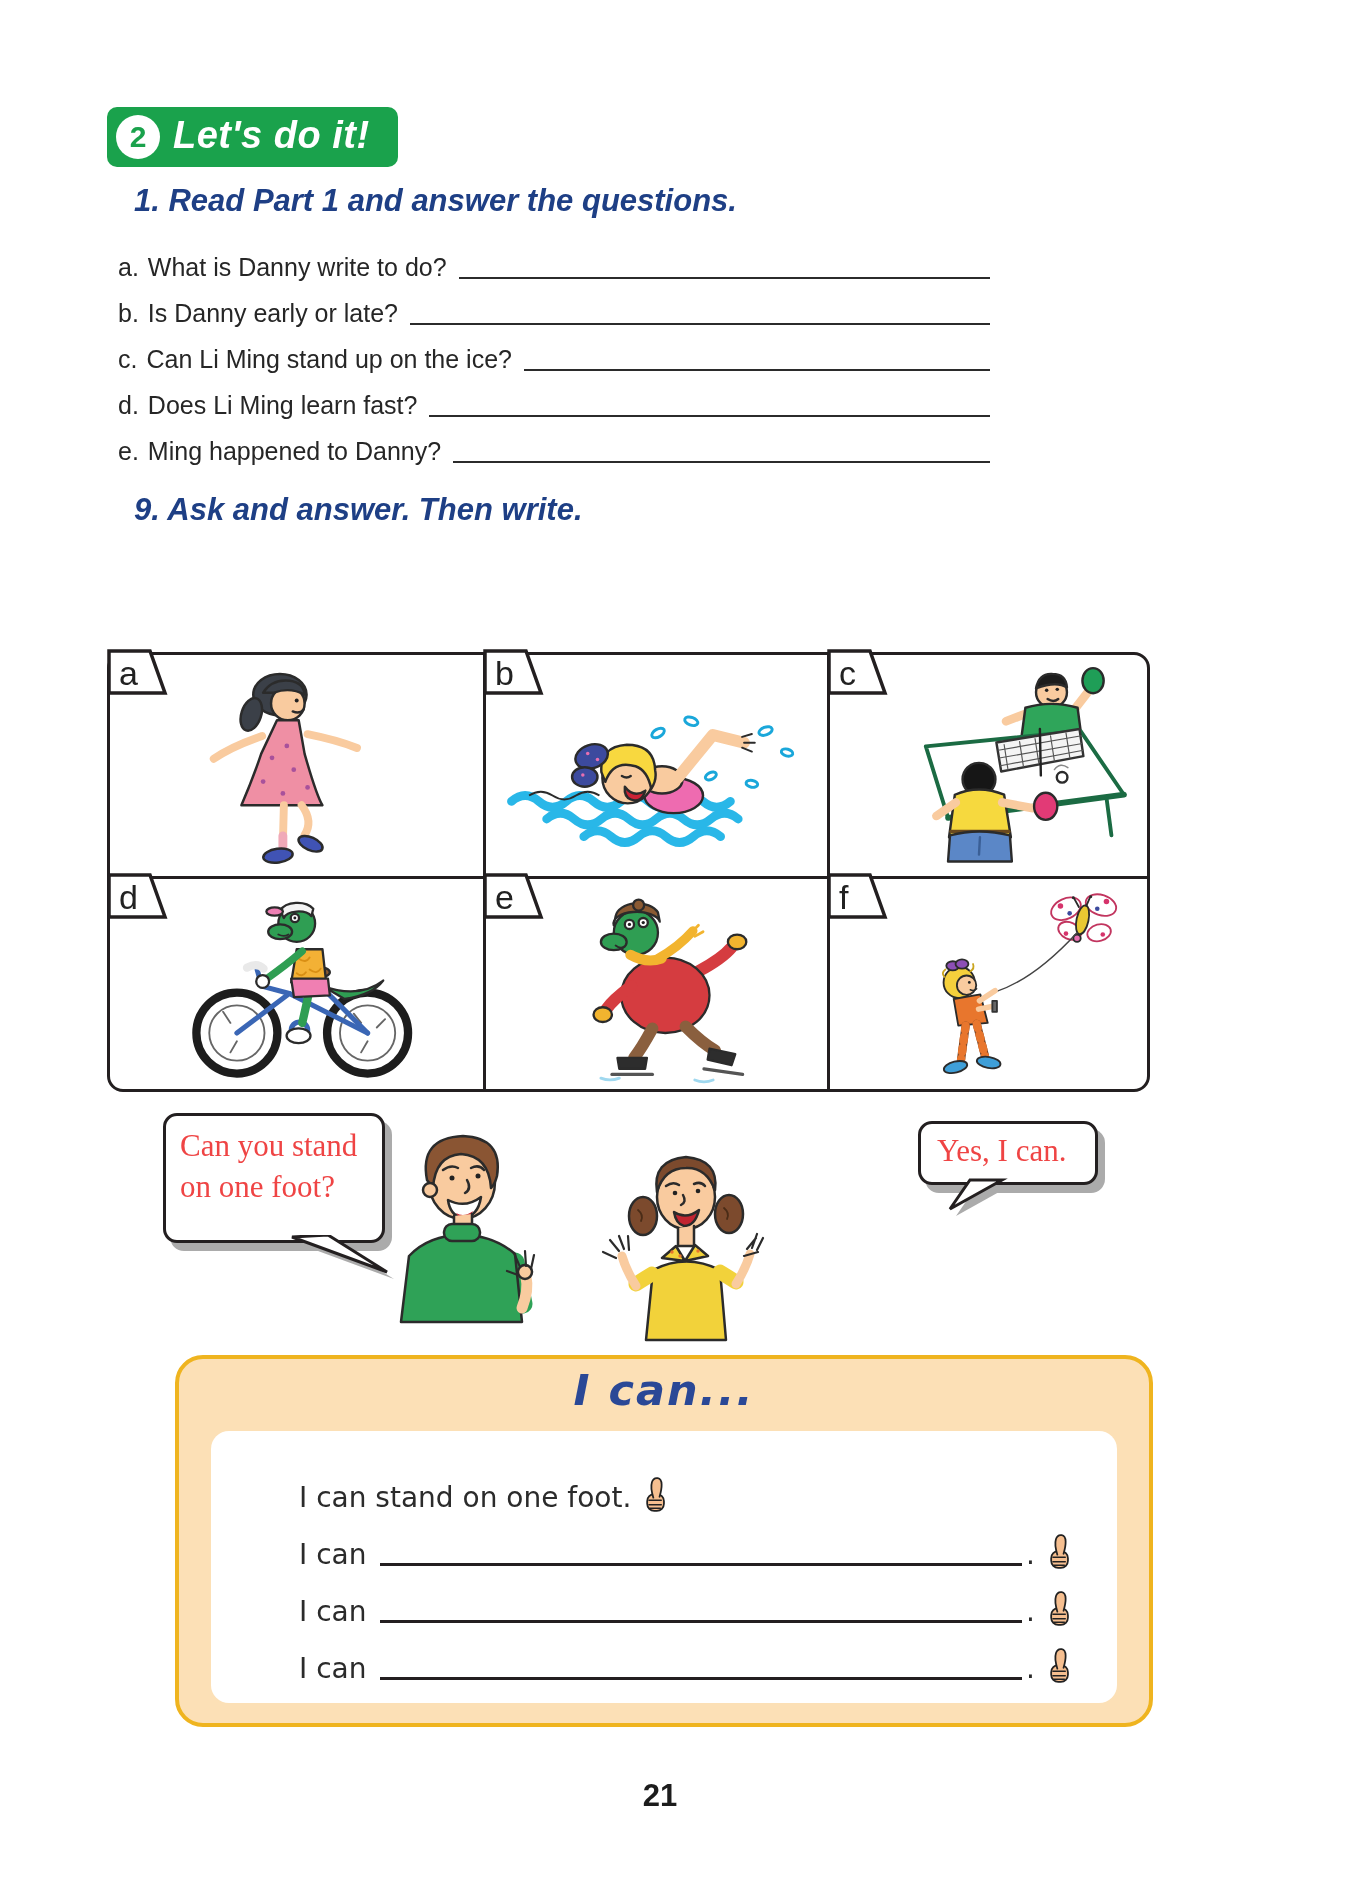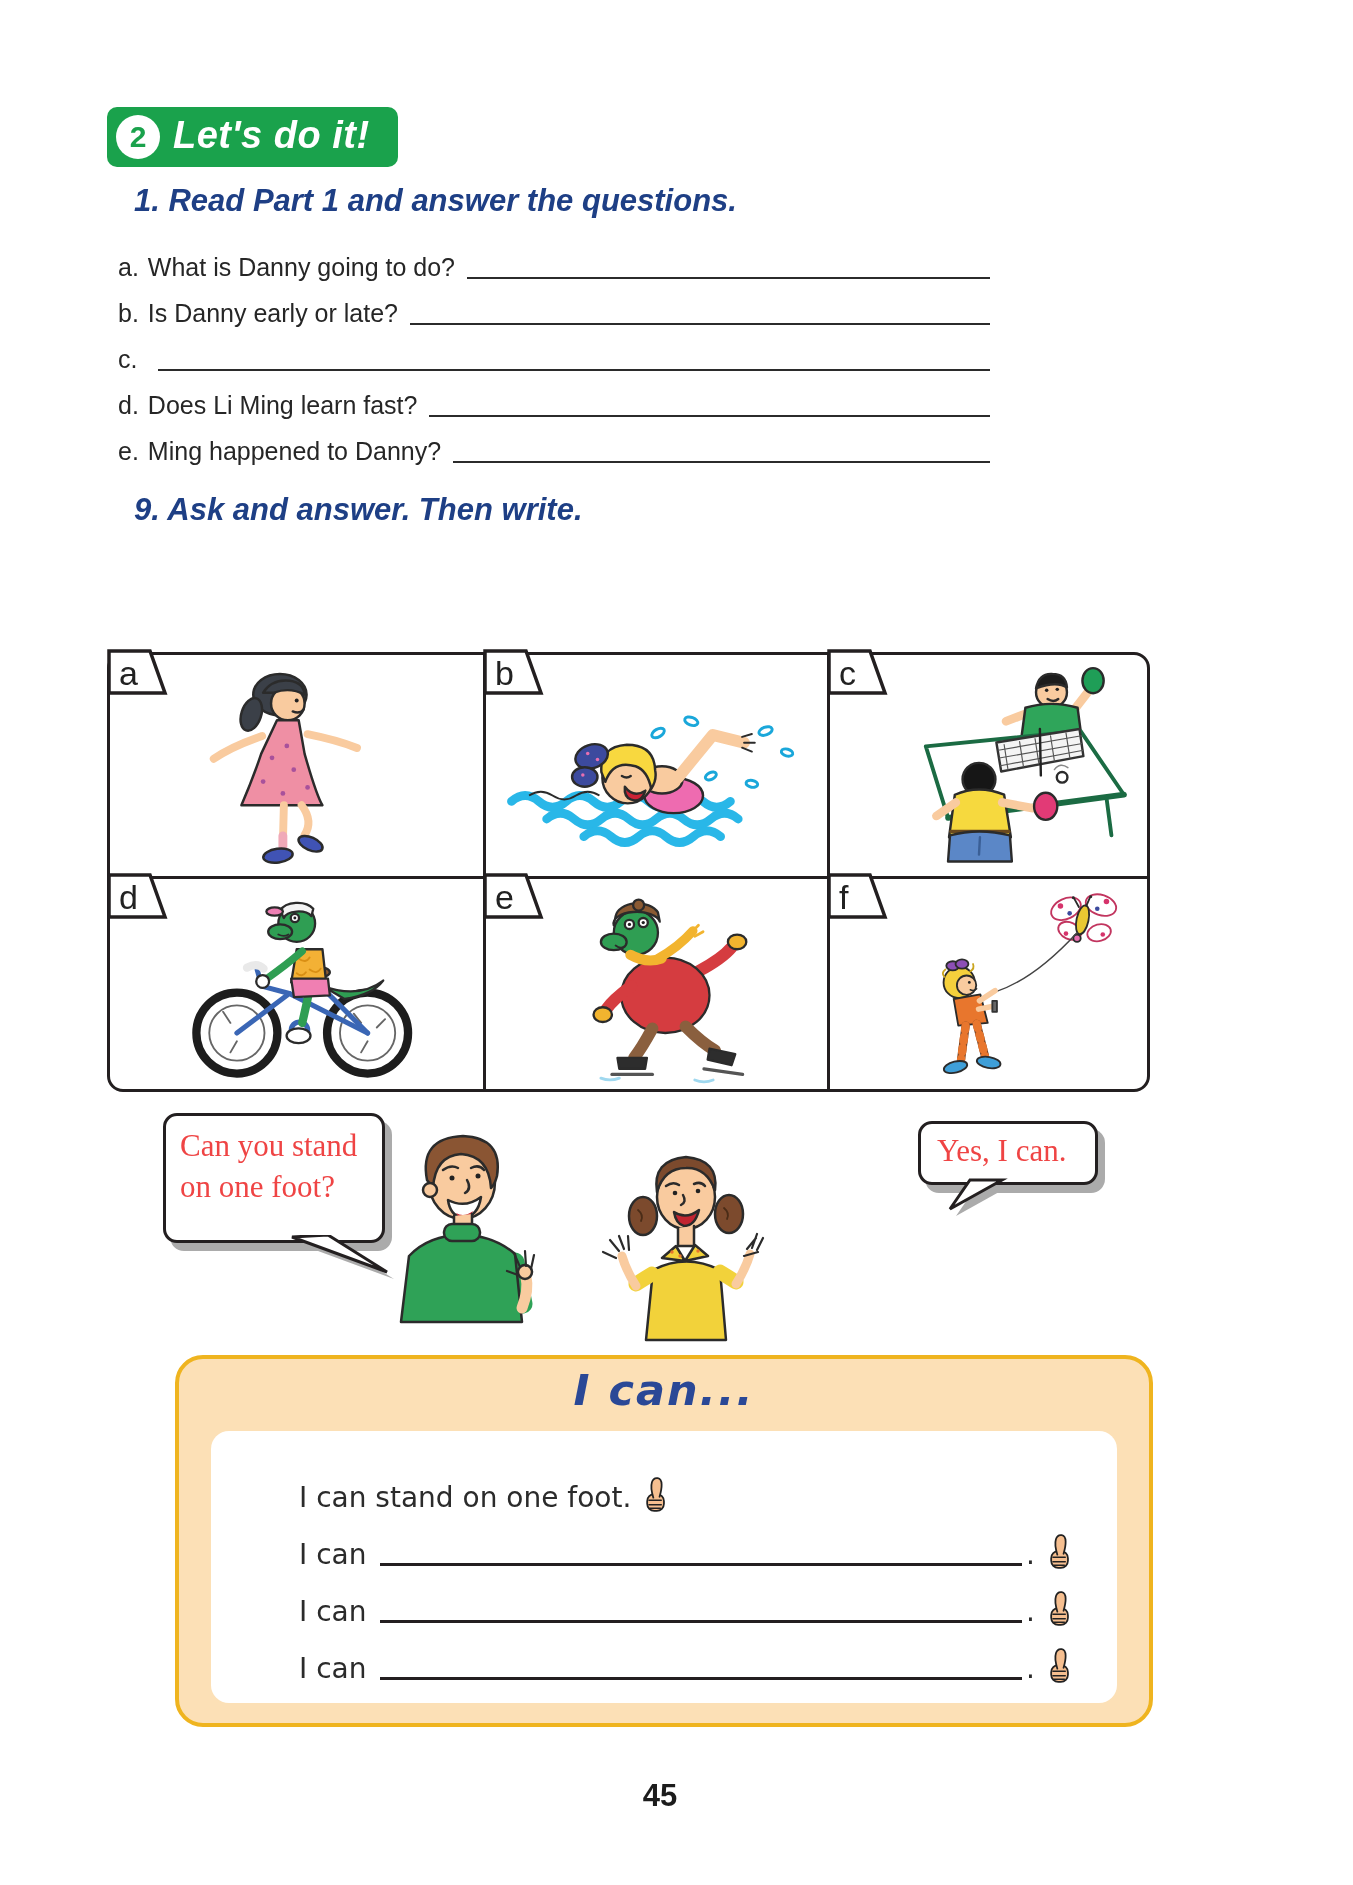--- a/index.html
+++ b/index.html
@@ -76,30 +76,31 @@
 
   <div class="badge">
     <div class="badge-num">2</div>
     <div class="badge-label">Let's do it!</div>
   </div>
 
   <div class="sec-title" id="sec1-title">1. Read Part 1 and answer the questions.</div>
   <div class="questions">
     <div class="q-row">
       <span class="q-label">a.</span>
-      <span>What is Danny going to do?</span>
+      <span>What is Danny write to do?</span>
       <div class="q-blank"></div>
     </div>
     <div class="q-row">
       <span class="q-label">b.</span>
       <span>Is Danny early or late?</span>
       <div class="q-blank"></div>
     </div>
     <div class="q-row">
       <span class="q-label">c.</span>
+      <span>Can Li Ming stand up on the ice?</span>
       <div class="q-blank"></div>
     </div>
     <div class="q-row">
       <span class="q-label">d.</span>
       <span>Does Li Ming learn fast?</span>
       <div class="q-blank"></div>
     </div>
     <div class="q-row">
       <span class="q-label">e.</span>
       <span>Ming happened to Danny?</span>
@@ -469,14 +470,14 @@
               <rect x="7" y="22" width="19" height="19" rx="8"></rect>
               <path d="M14,26 C9,10 13,3 19,4 C25,5 24,15 21,25"></path>
               <path d="M9,29 l14,0 M9,34 l14,0 M10,38 l12,0" fill="none" stroke-width="1.6"></path>
             </g>
           </svg>
         </div>
       </div>
     </div>
   </div>
 
-  <div id="page-num">45</div>
+  <div id="page-num">21</div>
 </div>
 
 </body></html>

